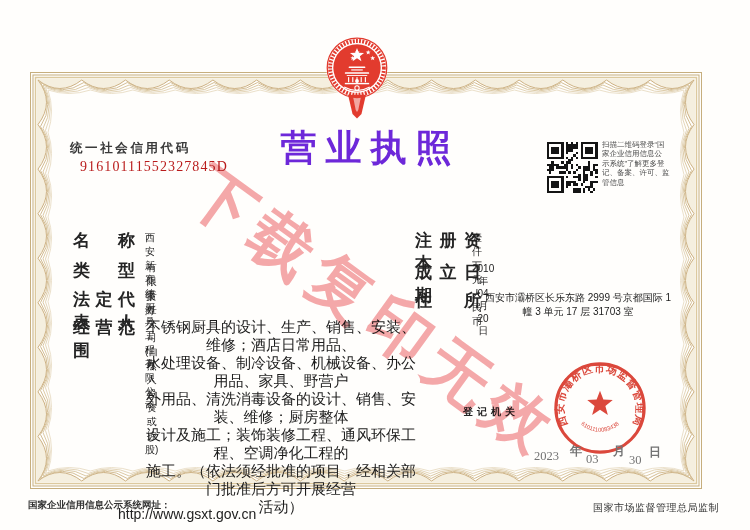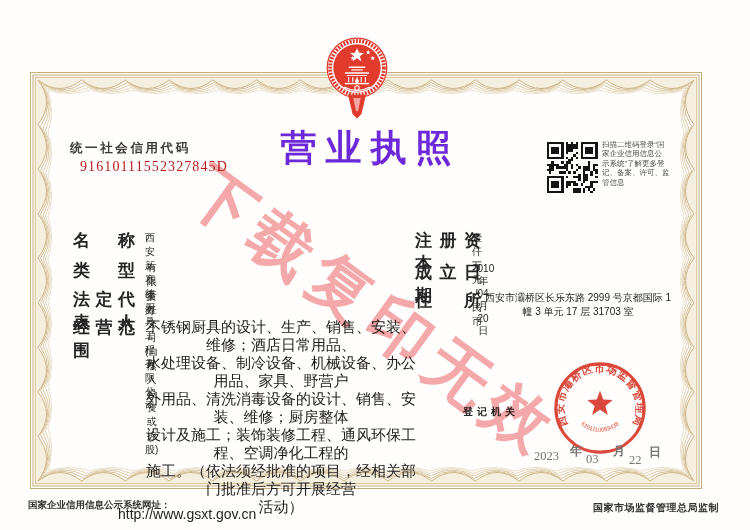--- a/index.html
+++ b/index.html
@@ -32,21 +32,21 @@
   .dt.num{font-family:"Liberation Serif",serif;font-size:12.5px;}
   .dt.unit{font-size:12px;font-weight:bold;}
   
   .watermark{left:222px;top:148px;font-size:64px;font-weight:bold;letter-spacing:9px;
              color:rgba(236,106,110,.58);transform:rotate(36deg);transform-origin:0 0;
              white-space:nowrap;mix-blend-mode:multiply;z-index:40;pointer-events:none;}
   
   .f-left-label{left:28px;top:499px;font-size:9.5px;color:#333;font-weight:bold;}
   .f-url{left:118px;top:506px;font-size:14px;color:#222;}
   .f-mid{left:357px;top:501px;font-size:8.8px;line-height:10.6px;color:#333;white-space:pre-line;font-weight:bold;}
-  .f-right{left:593px;top:501px;font-size:10px;color:#333;font-weight:bold;letter-spacing:.5px;}
+  .f-right{left:593px;top:501px;font-size:10px;color:#333;font-weight:normal;letter-spacing:.5px;}
   svg{display:block;}
 </style>
 </head>
 <body>
 
 <div class="page">
 
   <svg id="borderSvg" class="abs" style="left:30px;top:72px;" width="672" height="417" viewBox="0 0 672 417">
       <rect x="0.5" y="0.5" width="671" height="416" fill="none" stroke="#c6ae7e" stroke-width="1"></rect>
       <rect x="3" y="3" width="666" height="411" fill="none" stroke="#c6ae7e" stroke-width="1"></rect>
@@ -366,21 +366,21 @@
     <polygon fill="#d8382b" points="50,32 53.5,41.2 63.3,41.7 55.6,47.8 58.2,57.3 50,51.9 41.8,57.3 44.4,47.8 36.7,41.7 46.5,41.2"></polygon>
     <text font-size="6.2" fill="#d8382b">
       <textPath href="#sealNum" startOffset="50%" text-anchor="middle">6101110083438</textPath>
     </text>
   </svg>
 
   <span class="dt num" style="left:534px;top:449px;">2023</span>
   <span class="dt unit" style="left:570px;top:443px;">年</span>
   <span class="dt num" style="left:586px;top:452px;">03</span>
   <span class="dt unit" style="left:613px;top:443px;">月</span>
-  <span class="dt num" style="left:629px;top:453px;">22</span>
+  <span class="dt num" style="left:629px;top:453px;">30</span>
   <span class="dt unit" style="left:649px;top:444px;">日</span>
 
   <div class="abs watermark">下载复印无效</div>
 
   <div class="abs f-left-label">国家企业信用信息公示系统网址：</div>
   <div class="abs f-url">http://www.gsxt.gov.cn</div>
   <div class="abs f-right">国家市场监督管理总局监制</div>
 
 </div>
 

